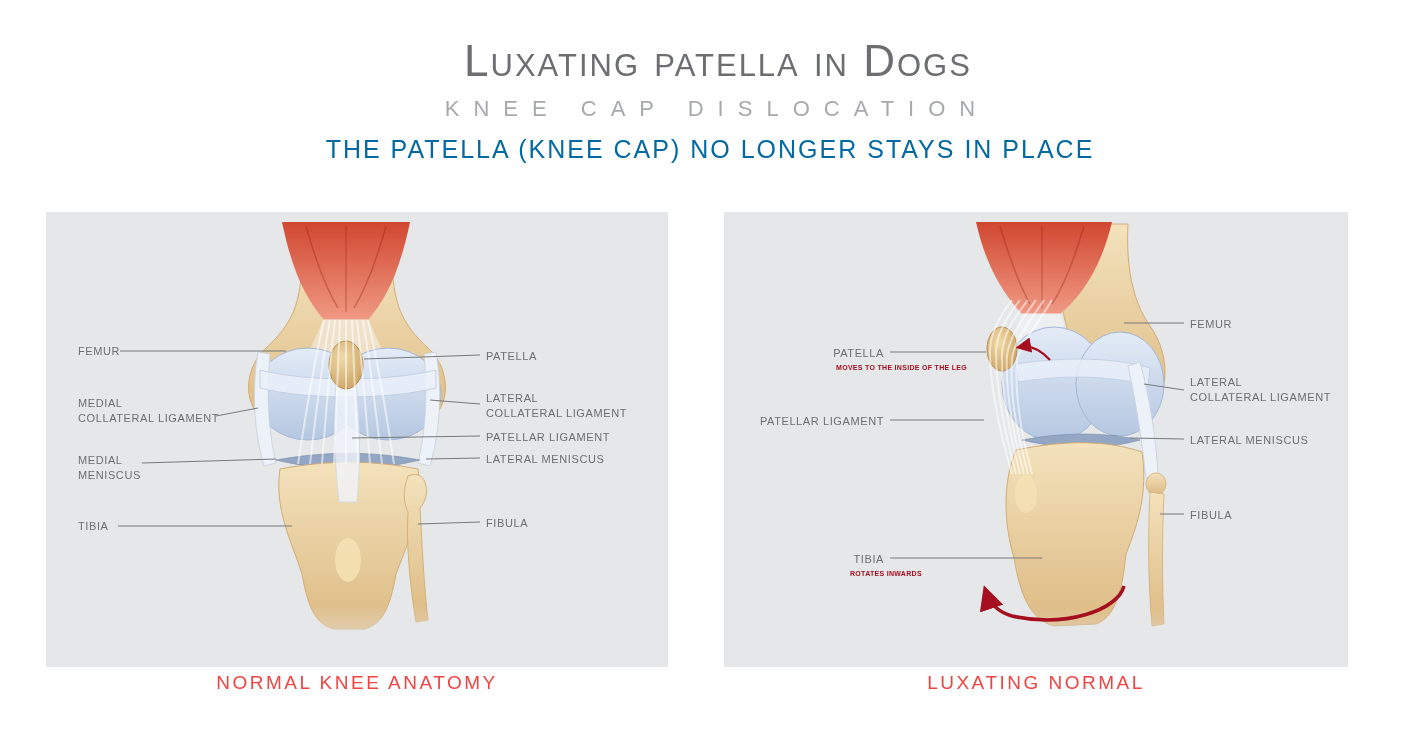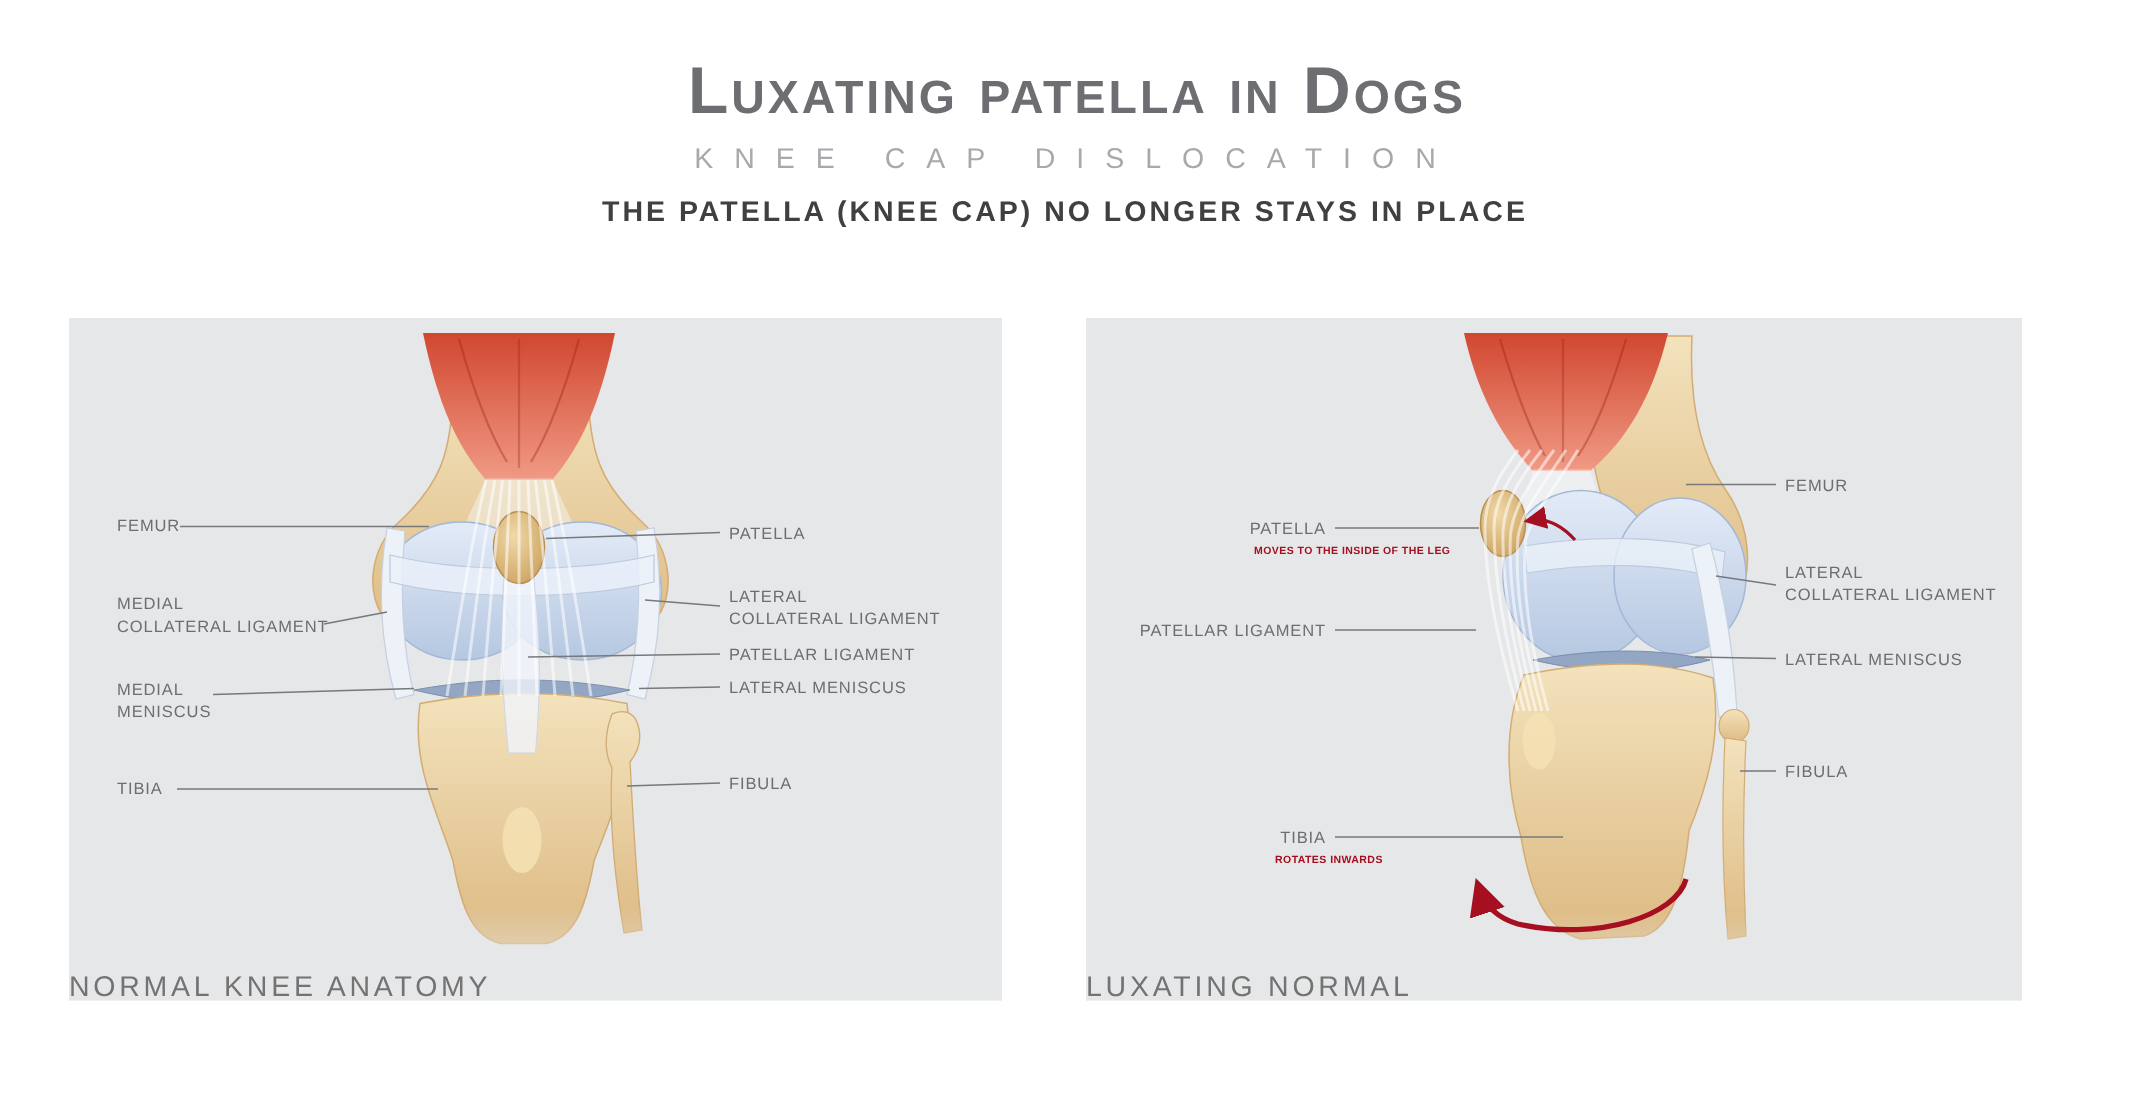--- a/index.html
+++ b/index.html
@@ -2,41 +2,41 @@
 <html><head>
 <meta charset="utf-8">
 <style>
   * { margin:0; padding:0; box-sizing:border-box; }
   body { background:#ffffff; font-family:"Liberation Sans", sans-serif; }
   .page { position:relative; width:1420px; height:738px; background:#ffffff; overflow:hidden; }
 
   
   .header { position:absolute; top:38px; left:0; width:100%; text-align:center; }
   .title {
-    font-variant:small-caps; font-weight:bold; font-size:44px; line-height:46px;
+    font-variant:small-caps; font-weight:normal; font-size:44px; line-height:46px;
     letter-spacing:2px; color:#6d6e71;padding-left:16px;
   }
   .subtitle {
-    margin-top:12px; font-size:19px; font-weight:500; color:#a7a9ac;
+    margin-top:12px; font-size:22px; font-weight:500; color:#a7a9ac;
     letter-spacing:14px; text-indent:14px;
   }
   .tagline {
-    margin-top:13px; font-size:19px; font-weight:700; color:#404040;
+    margin-top:13px; font-size:25px; font-weight:400; color:#0369a1;
     letter-spacing:2px;
   }
 
   
   .panel { position:absolute; top:212px; height:455px; background:#e6e7e8; }
   .panel-left  { left:46px;  width:622px; }
   .panel-right { left:724px; width:624px; }
   .panel svg.illu { position:absolute; left:0; top:0; }
 
   .caption {
-    position:absolute; top:648px; 
-    font-size:19px; color:#737373; letter-spacing:2.5px;
+    position:absolute; top:672px; text-align:center;
+    font-size:19px; color:#ef4444; letter-spacing:2.5px;
   }
   .caption-left  { left:46px;  width:622px; }
   .caption-right { left:724px; width:624px; }
 
   
   .lbl {
     position:absolute; font-size:11px; line-height:15px; color:#6d6e71;
     letter-spacing:0.6px; white-space:pre-line;
   }
   .lbl-note {

